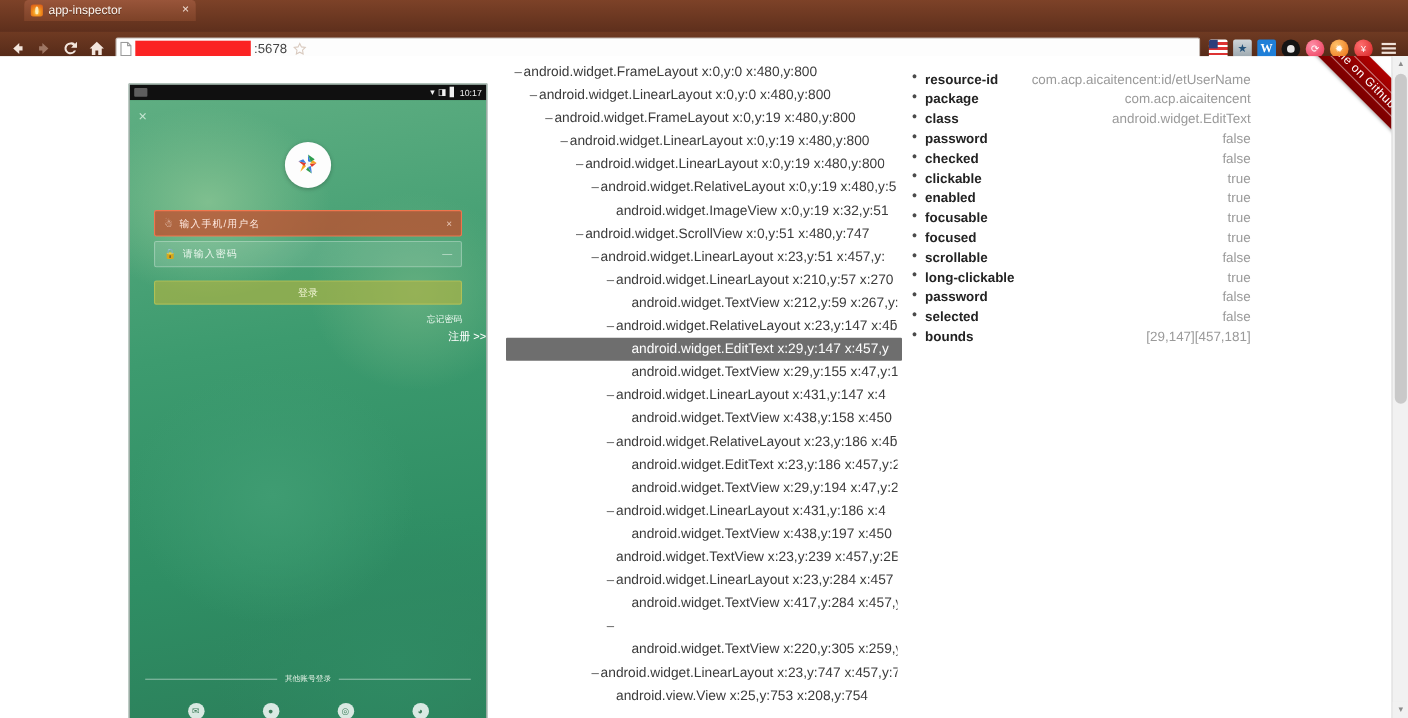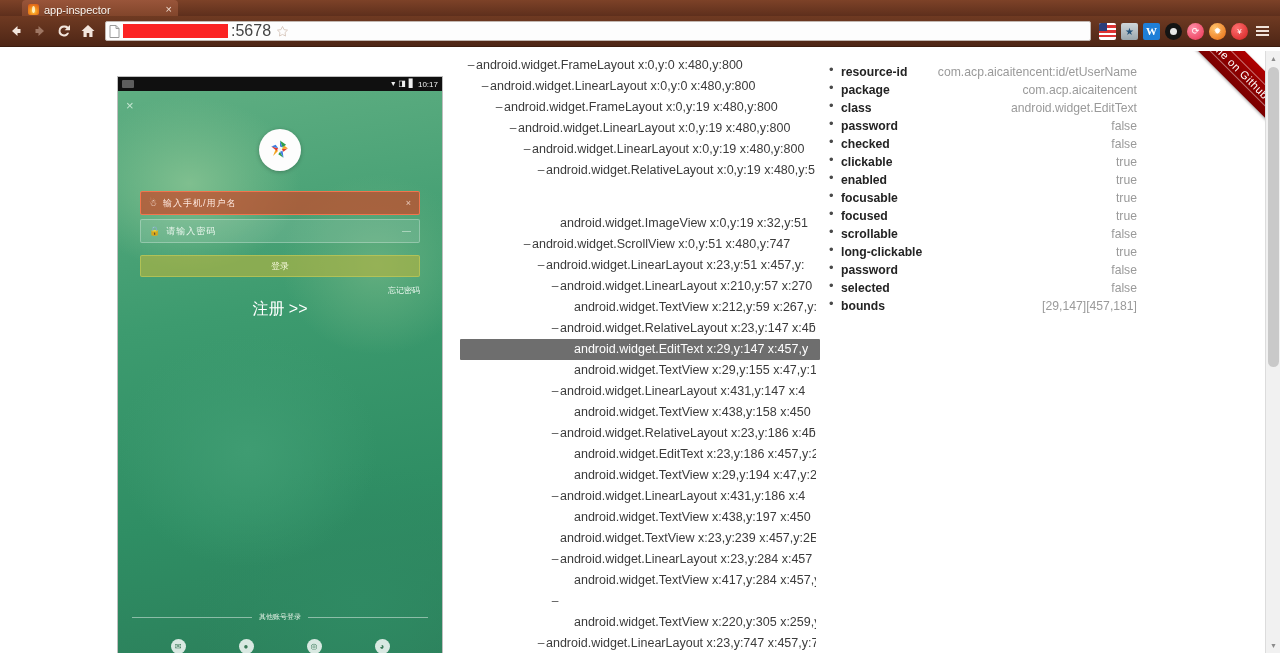--- a/index.html
+++ b/index.html
@@ -7,21 +7,21 @@
     width: 1280px; height: 653px;
     overflow: hidden;
     font-family: "Liberation Sans", sans-serif;
     background: #ffffff;
   }
 
   
   .browser { width: 1280px; height: 653px; position: relative; }
 
   .tabstrip {
-    height: 16px;
+    height: 29px;
     background: #6b3520;
     background-image: linear-gradient(180deg,#7d4228 0%,#5e2f1c 100%);
     position: relative;
     overflow: hidden;
   }
   .tab {
     position: absolute; left: 22px; top: 0;
     width: 156px; height: 19px;
     background: #8a4a2e;
     background-image: linear-gradient(180deg,#99553a 0%,#7d4228 100%);
@@ -71,21 +71,21 @@
     border-radius: 2px;
     display: flex; align-items: center;
     padding: 0 3px; gap: 3px;
     position: relative;
   }
   .page-icon { width: 11px; height: 13px; flex: 0 0 11px; position: relative; }
   .page-icon svg { display:block; }
   .url-redaction {
     width: 105px; height: 14px; background: #fb2323; flex: 0 0 105px;
   }
-  .url-text { font-size: 16px; color: #444; white-space: nowrap; }
+  .url-text { font-size: 12px; color: #444; white-space: nowrap; }
   .star-btn { width: 16px; flex:0 0 16px; display:flex; align-items:center; justify-content:center; }
 
   .ext-icons { display: flex; align-items: center; gap: 5px; padding-right: 4px; }
   .ext { width: 17px; height: 17px; border-radius: 2px; flex: 0 0 17px; position: relative; overflow:hidden; }
   .ext-flag { background: linear-gradient(180deg,#fff 0 14%,#d33 14% 28%,#fff 28% 42%,#d33 42% 56%,#fff 56% 70%,#d33 70% 84%,#fff 84% 100%); }
   .ext-flag::before { content:""; position:absolute; left:0; top:0; width:8px; height:8px; background:#2c3e7a; }
   .ext-star { background: linear-gradient(180deg,#cfd6da,#9aa6ad); display:flex;align-items:center;justify-content:center; color:#24527a; font-size:10px; }
   .ext-w { background:#1f7fd8; color:#fff; font-weight:bold; font-size:11px; display:flex;align-items:center;justify-content:center; font-family:"Liberation Serif",serif; }
   .ext-o { background:#141414; border-radius:50%; display:flex;align-items:center;justify-content:center; }
   .ext-o::after{content:"";width:7px;height:7px;border-radius:50%;background:#e8e8e8;}
@@ -201,22 +201,22 @@
     background: rgba(176,180,64,.65);
     border:1px solid rgba(200,205,90,.6);
     border-radius:2px;
     display:flex;align-items:center;justify-content:center;
     color:#f4f7d8; font-size:9px; filter: blur(.5px);
   }
   .dev-forgot {
     position:absolute; right:22px; top:194px; color:#e9f7ee; font-size:8px; filter: blur(.5px);
   }
   .dev-register {
-    position:absolute; left:0; right:0; top:208px; text-align:center;
-    color:#ffffff; font-size:16px; filter: blur(.5px);
+    position:absolute; left:0; right:0; top:208px; text-align:right;
+    color:#ffffff; font-size:10px; filter: blur(.5px);
   }
 
   .dev-other {
     position:absolute; left:14px; right:14px; bottom:48px;
     display:flex; align-items:center; gap:7px;
     color:#e4f2e6; font-size:7px; filter: blur(.5px);
   }
   .dev-other .rule { flex:1 1 auto; height:1px; background:rgba(255,255,255,.45); }
   .dev-socials {
     position:absolute; left:0; right:0; bottom:16px;
@@ -430,21 +430,21 @@
           <span class="label">android.widget.LinearLayout x:0,y:19 x:480,y:800</span>
         </div>
         <div class="tree-row" style="padding-left: 62px;">
           <span class="toggler">–</span>
           <span class="label">android.widget.LinearLayout x:0,y:19 x:480,y:800</span>
         </div>
         <div class="tree-row" style="padding-left: 76px;">
           <span class="toggler">–</span>
           <span class="label">android.widget.RelativeLayout x:0,y:19 x:480,y:5</span>
         </div>
-        <div class="tree-row" style="padding-left: 90px; margin-top: 32px;">
+        <div class="tree-row" style="padding-left: 90px;">
           <span class="toggler empty"></span>
           <span class="label">android.widget.ImageView x:0,y:19 x:32,y:51</span>
         </div>
         <div class="tree-row" style="padding-left: 62px;">
           <span class="toggler">–</span>
           <span class="label">android.widget.ScrollView x:0,y:51 x:480,y:747</span>
         </div>
         <div class="tree-row" style="padding-left: 76px;">
           <span class="toggler">–</span>
           <span class="label">android.widget.LinearLayout x:23,y:51 x:457,y:</span>

